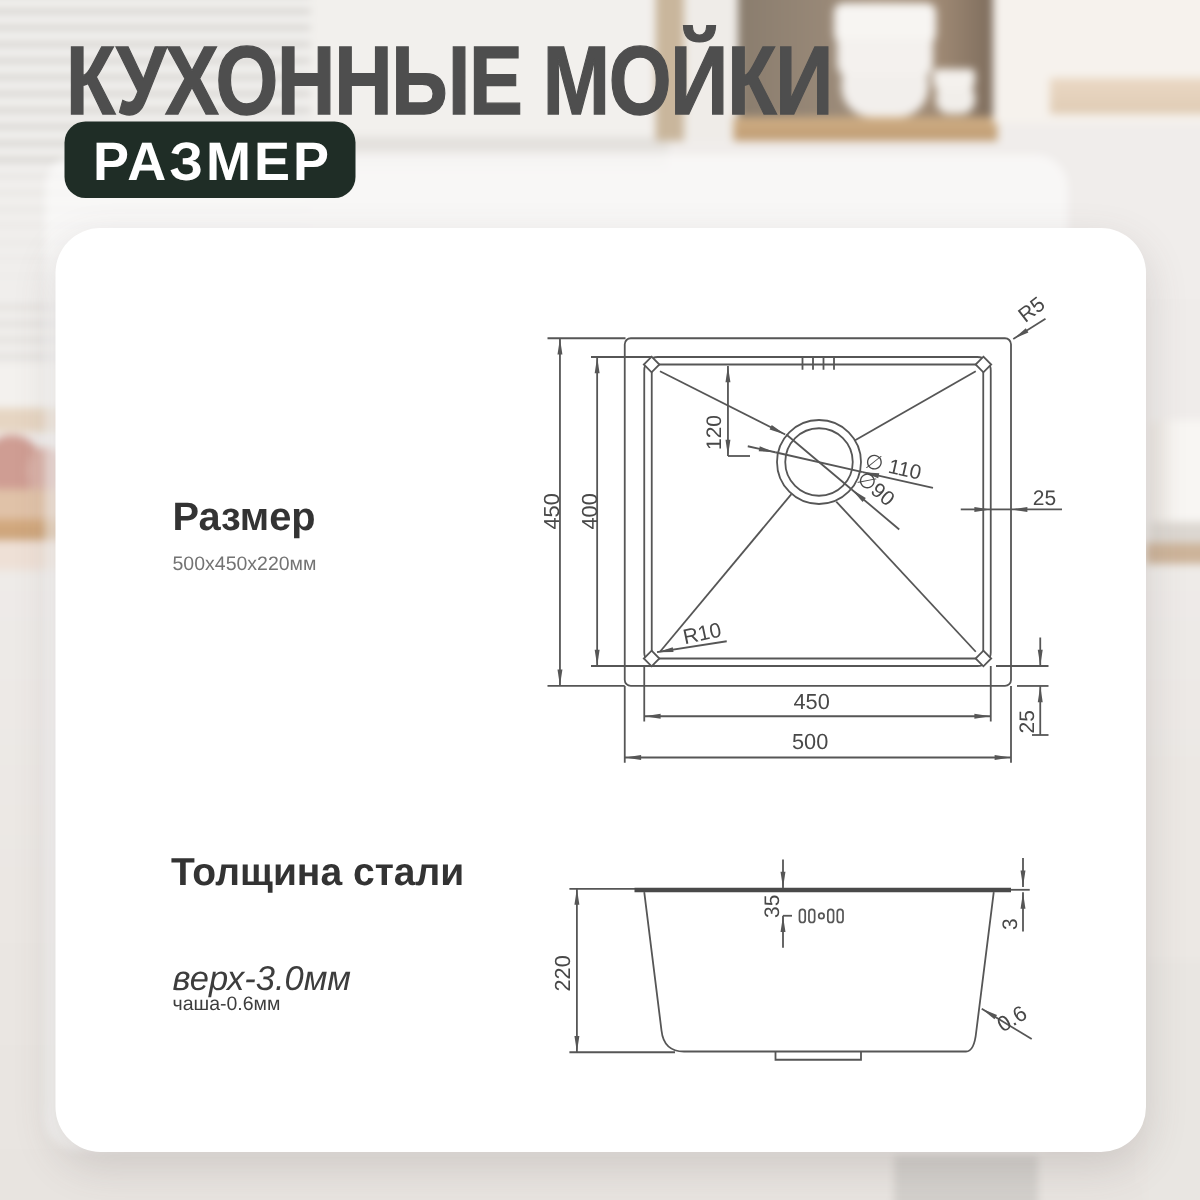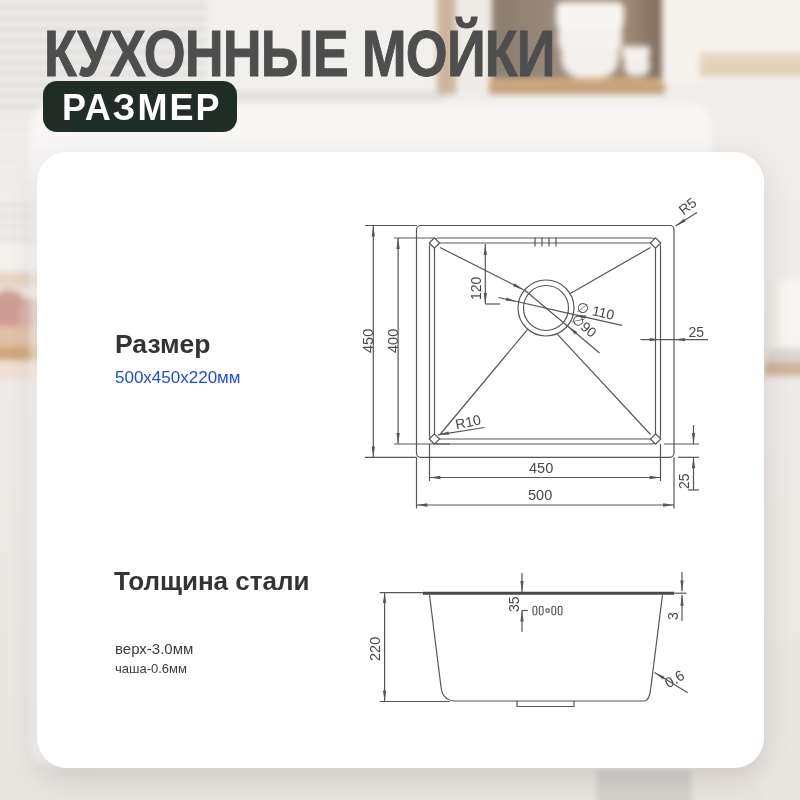--- a/index.html
+++ b/index.html
@@ -74,25 +74,25 @@
 <div class="abs" style="left:44px;top:21px;font-size:65px;font-weight:bold;color:#4e4e4e;letter-spacing:-1px;line-height:1;transform:scaleX(0.828);transform-origin:0 0;white-space:nowrap;-webkit-text-stroke:0.9px #4e4e4e;">КУХОННЫЕ МОЙКИ</div>
 
 <div class="abs" style="left:43px;top:81px;width:194px;height:51px;background:#1f2d26;border-radius:14px;"></div>
 
 <div class="abs" style="left:62px;top:90px;font-size:36px;font-weight:bold;color:#ffffff;letter-spacing:2px;line-height:1;">РАЗМЕР</div>
 
 <div class="abs" style="left:37px;top:152px;width:727px;height:616px;background:#ffffff;border-radius:30px;box-shadow:0 10px 28px rgba(90,80,75,0.18);"></div>
 
 <div class="abs" style="left:115px;top:331px;font-size:26.5px;font-weight:bold;color:#333333;line-height:1;">Размер</div>
 
-<div class="abs" style="left:115px;top:369px;font-size:17px;color:#1d4ed8;line-height:1;text-align:right;">500x450x220мм</div>
+<div class="abs" style="left:115px;top:369px;font-size:13px;color:#737373;line-height:1;text-align:right;">500x450x220мм</div>
 
 <div class="abs" style="left:114px;top:568px;font-size:26px;font-weight:bold;color:#333333;line-height:1;">Толщина стали</div>
 
-<div class="abs" style="left:115px;top:641px;font-size:15px;color:#3d3d3d;line-height:1;">верх-3.0мм</div>
+<div class="abs" style="left:115px;top:641px;font-size:23px;color:#3d3d3d;line-height:1;font-style:italic;">верх-3.0мм</div>
 
 <div class="abs" style="left:115px;top:662px;font-size:13px;color:#3d3d3d;line-height:1;">чаша-0.6мм</div>
 
 <svg class="abs" style="left:0;top:0;" width="800" height="800" viewBox="0 0 800 800" fill="none" stroke="#565656" stroke-width="1.2" font-family="Liberation Sans, sans-serif" font-size="14">
   <defs>
     <marker id="ar" viewBox="0 0 12 5" refX="11.3" refY="2.5" markerWidth="12" markerHeight="5" orient="auto-start-reverse" markerUnits="userSpaceOnUse">
       <path d="M0.4,0.85 L11.2,2.5 L0.4,4.15 z" fill="#565656" stroke="none"></path>
     </marker>
   </defs>
 

